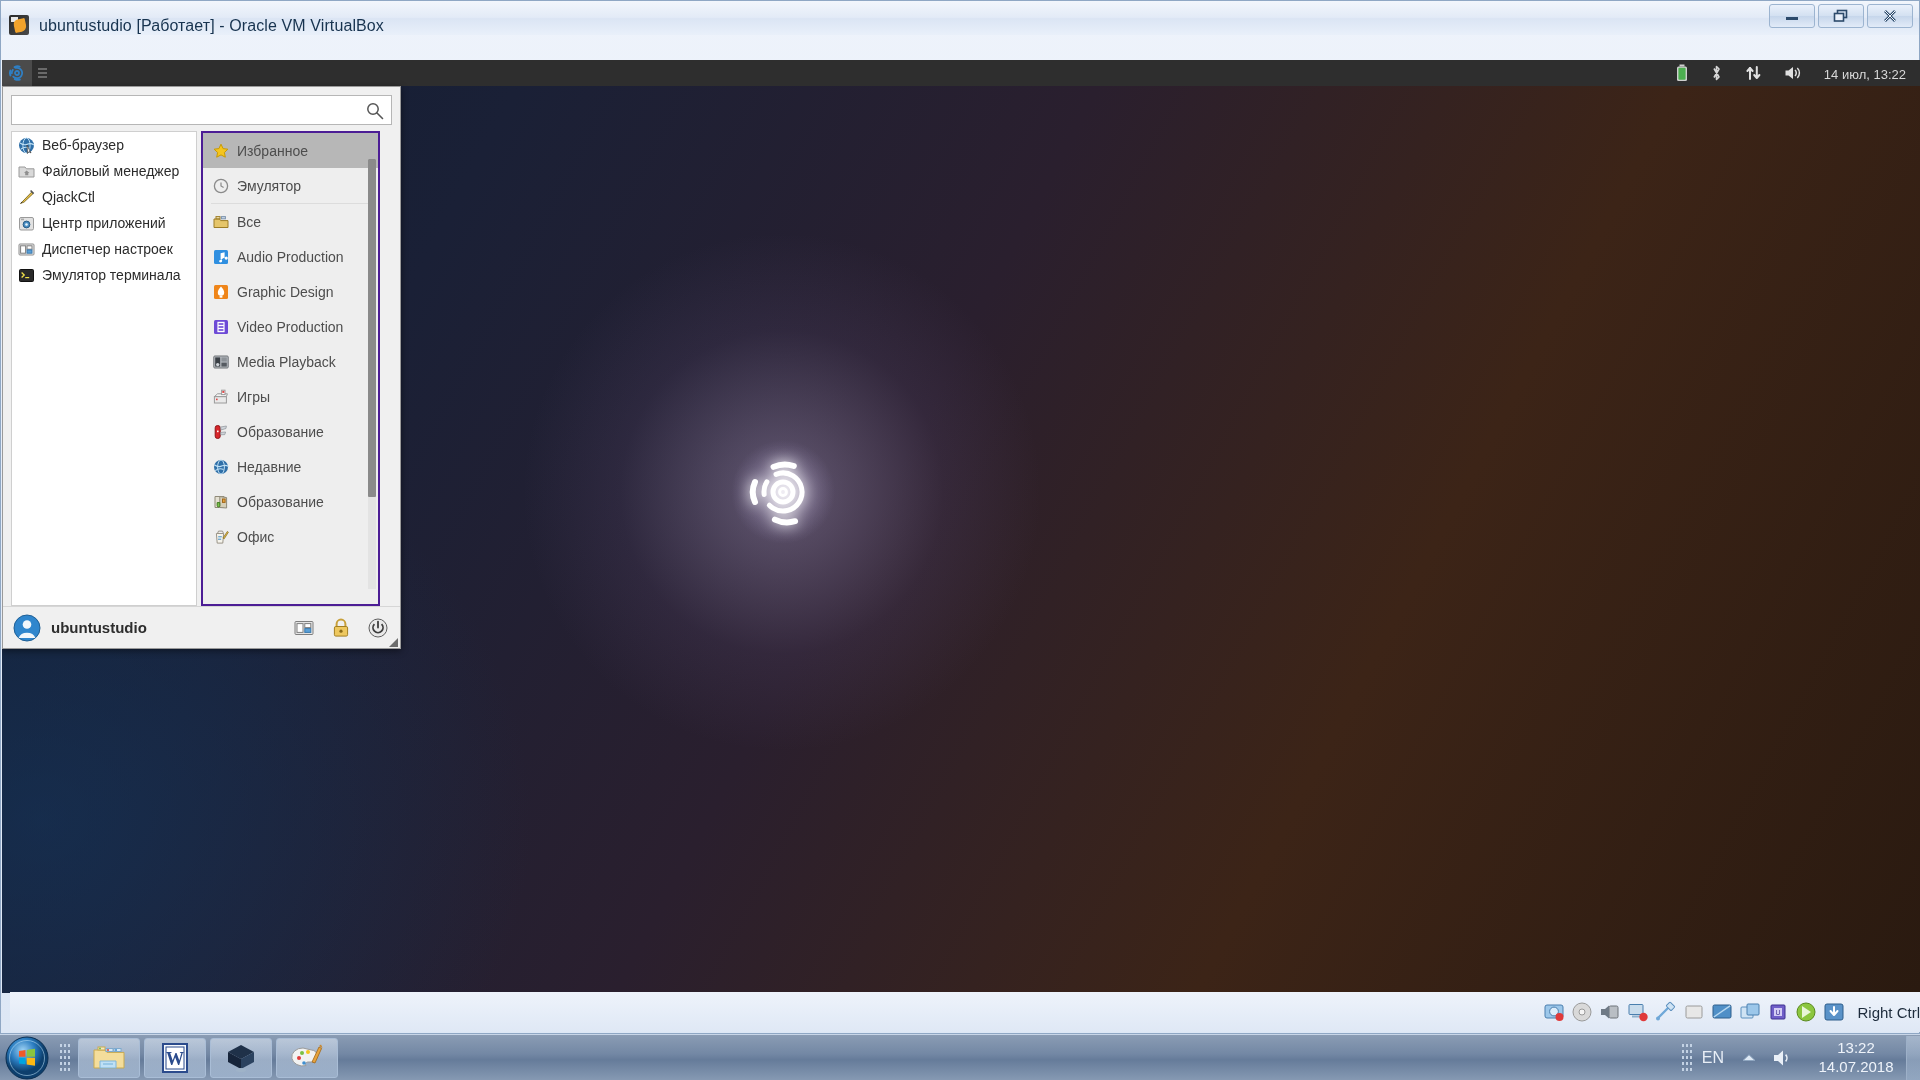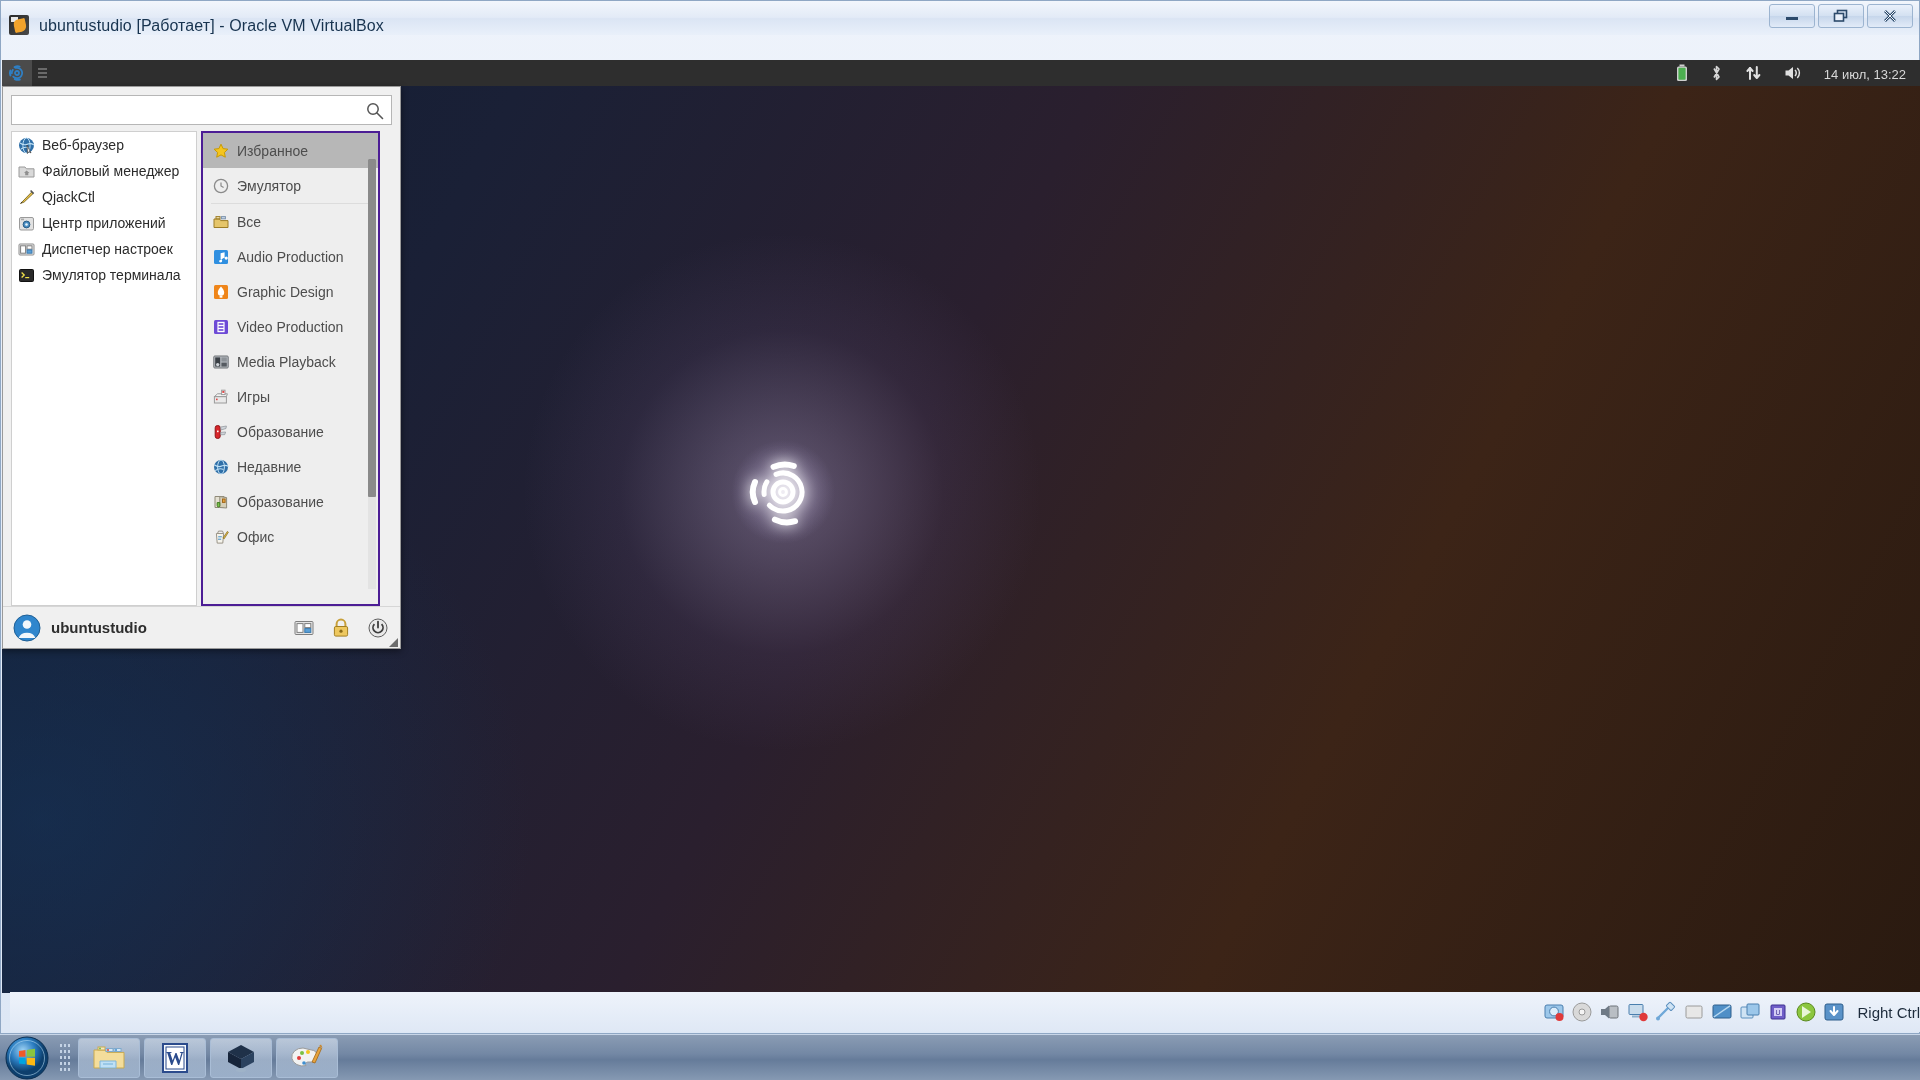--- a/index.html
+++ b/index.html
@@ -548,13 +548,35 @@
         <circle cx="9" cy="16" r="2" fill="#e03a3a"></circle>
         <circle cx="12" cy="11" r="2" fill="#7ac043"></circle>
         <circle cx="18" cy="10" r="2" fill="#f5c51e"></circle>
         <circle cx="14" cy="21" r="1.8" fill="#3f8fd0"></circle>
         <path d="M22 20 L29 5 L31.6 6.4 L25 21 Z" fill="#e8a33c" stroke="#a0671b" stroke-width=".8"></path>
         <path d="M29 4 L32.6 6 L31 2.6 Z" fill="#c9862a"></path>
       </svg>
     </div>
   </div>
 
+  <div id="tray">
+    <div class="grip">
+      <i></i>
+        <i></i>
+        <i></i>
+        <i></i>
+        <i></i>
+    </div>
+    <div id="tray-lang">EN</div>
+    <svg id="tray-arrow" width="18" height="12" viewBox="0 0 18 12">
+      <path d="M3 8.5 L9 2.8 L15 8.5 Z" fill="#dfe9f4" stroke="#8fa6c0"></path>
+    </svg>
+    <svg id="tray-vol" width="22" height="20" viewBox="0 0 22 20">
+      <path d="M2 7 h4 L11 2.6 v14.8 L6 13 H2 Z" fill="#e9eff7"></path>
+      <path d="M13.6 6.6 a5 5 0 0 1 0 6.8" stroke="#e9eff7" stroke-width="1.6" fill="none"></path>
+    </svg>
+    <div id="tray-clock">
+      <div>13:22</div>
+      <div>14.07.2018</div>
+    </div>
+    <div id="show-desktop"></div>
+  </div>
 </div>
 
 </body></html>

